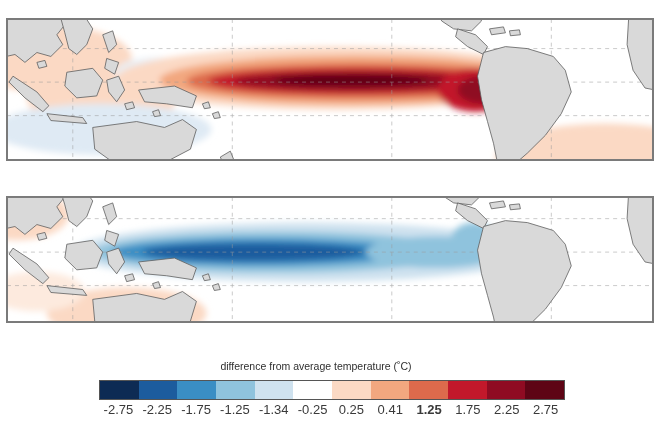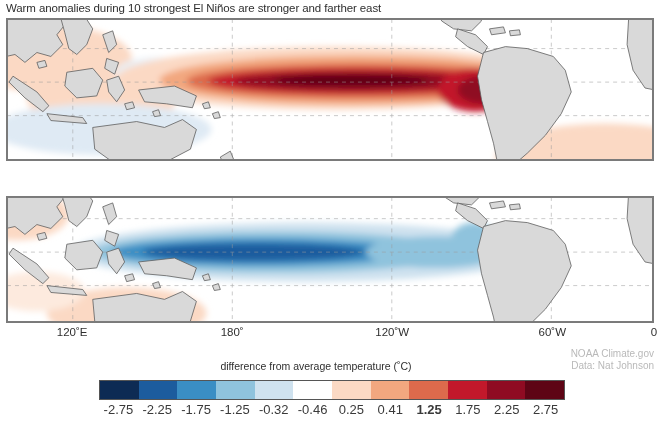--- a/index.html
+++ b/index.html
@@ -108,21 +108,20 @@
     font-size: 10px;
     line-height: 12px;
     color: #b9b9b9;
   }
 </style>
 </head>
 <body>
 
 <div class="figure">
 
-  <div class="panel-title" id="title-elnino">Warm anomalies during 10 strongest El Niños are stronger and farther east</div>
 
   <div class="map-panel" id="panel-elnino">
     <svg class="map-svg" viewBox="0 0 648 143" preserveAspectRatio="none">
       <defs>
         <clipPath id="clipA">
             <rect x="0" y="0" width="648" height="143"></rect>
           </clipPath>
         <filter id="blurA" x="-20%" y="-40%" width="140%" height="180%">
           <feGaussianBlur stdDeviation="3.2"></feGaussianBlur>
         </filter>
@@ -269,32 +268,21 @@
           <path d="M 484,6 L 498,4 L 500,10 L 486,12 Z"></path>
           <path d="M 504,8 L 514,7 L 515,12 L 505,13 Z"></path>
           <path d="M 478,30 L 500,24 L 522,26 L 548,34 L 560,48 L 566,70 L 556,92 L 540,114 L 522,132 L 506,146 L 492,142 L 488,122 L 482,100 L 476,78 L 472,54 Z"></path>
           <path d="M 624,-12 L 660,-12 L 660,70 L 640,66 L 628,48 L 622,22 Z"></path>
         </g>
       </g>
       <rect x="0.5" y="0.5" width="647" height="126" fill="none" stroke="#7a7a7a" stroke-width="1"></rect>
     </svg>
   </div>
 
-  <div class="axis-labels">
-    <span class="axis-tick-label" style="left:10.2%">120˚E</span>
-    <span class="axis-tick-label" style="left:34.9%">180˚</span>
-    <span class="axis-tick-label" style="left:59.6%">120˚W</span>
-    <span class="axis-tick-label" style="left:84.3%">60˚W</span>
-    <span class="axis-tick-label" style="left:100%">0</span>
-  </div>
-
-  <div class="attribution">
-    <div>NOAA Climate.gov</div>
-    <div>Data: Nat Johnson</div>
-  </div>
+
 
   <div class="cbar-title">
     <span>difference from average temperature (</span><span class="unit">˚C)</span>
   </div>
 
   <div class="colorbar-wrap" id="colorbar">
       <div class="cbar-cell" style="background: rgb(13, 43, 84);"></div>
       <div class="cbar-cell" style="background: rgb(28, 92, 158);"></div>
       <div class="cbar-cell" style="background: rgb(58, 142, 196);"></div>
       <div class="cbar-cell" style="background: rgb(143, 195, 221);"></div>
@@ -305,22 +293,22 @@
       <div class="cbar-cell" style="background: rgb(221, 106, 76);"></div>
       <div class="cbar-cell" style="background: rgb(194, 24, 43);"></div>
       <div class="cbar-cell" style="background: rgb(143, 11, 34);"></div>
       <div class="cbar-cell" style="background: rgb(94, 4, 21);"></div>
     </div>
   <div class="cbar-ticks" id="colorbar-ticks">
       <span class="cbar-tick-label" style="left: 4.16667%;">-2.75</span>
       <span class="cbar-tick-label" style="left: 12.5%;">-2.25</span>
       <span class="cbar-tick-label" style="left: 20.8333%;">-1.75</span>
       <span class="cbar-tick-label" style="left: 29.1667%;">-1.25</span>
-      <span class="cbar-tick-label" style="left: 37.5%;">-0.32</span>
-      <span class="cbar-tick-label" style="left: 45.8333%;">-0.46</span>
+      <span class="cbar-tick-label" style="left: 37.5%;">-1.34</span>
+      <span class="cbar-tick-label" style="left: 45.8333%;">-0.25</span>
       <span class="cbar-tick-label" style="left: 54.1667%;">0.25</span>
       <span class="cbar-tick-label" style="left: 62.5%;">0.41</span>
       <span class="cbar-tick-label" style="left: 70.8333%; font-weight: bold;">1.25</span>
       <span class="cbar-tick-label" style="left: 79.1667%;">1.75</span>
       <span class="cbar-tick-label" style="left: 87.5%;">2.25</span>
       <span class="cbar-tick-label" style="left: 95.8333%;">2.75</span>
     </div>
 
 </div>
 

